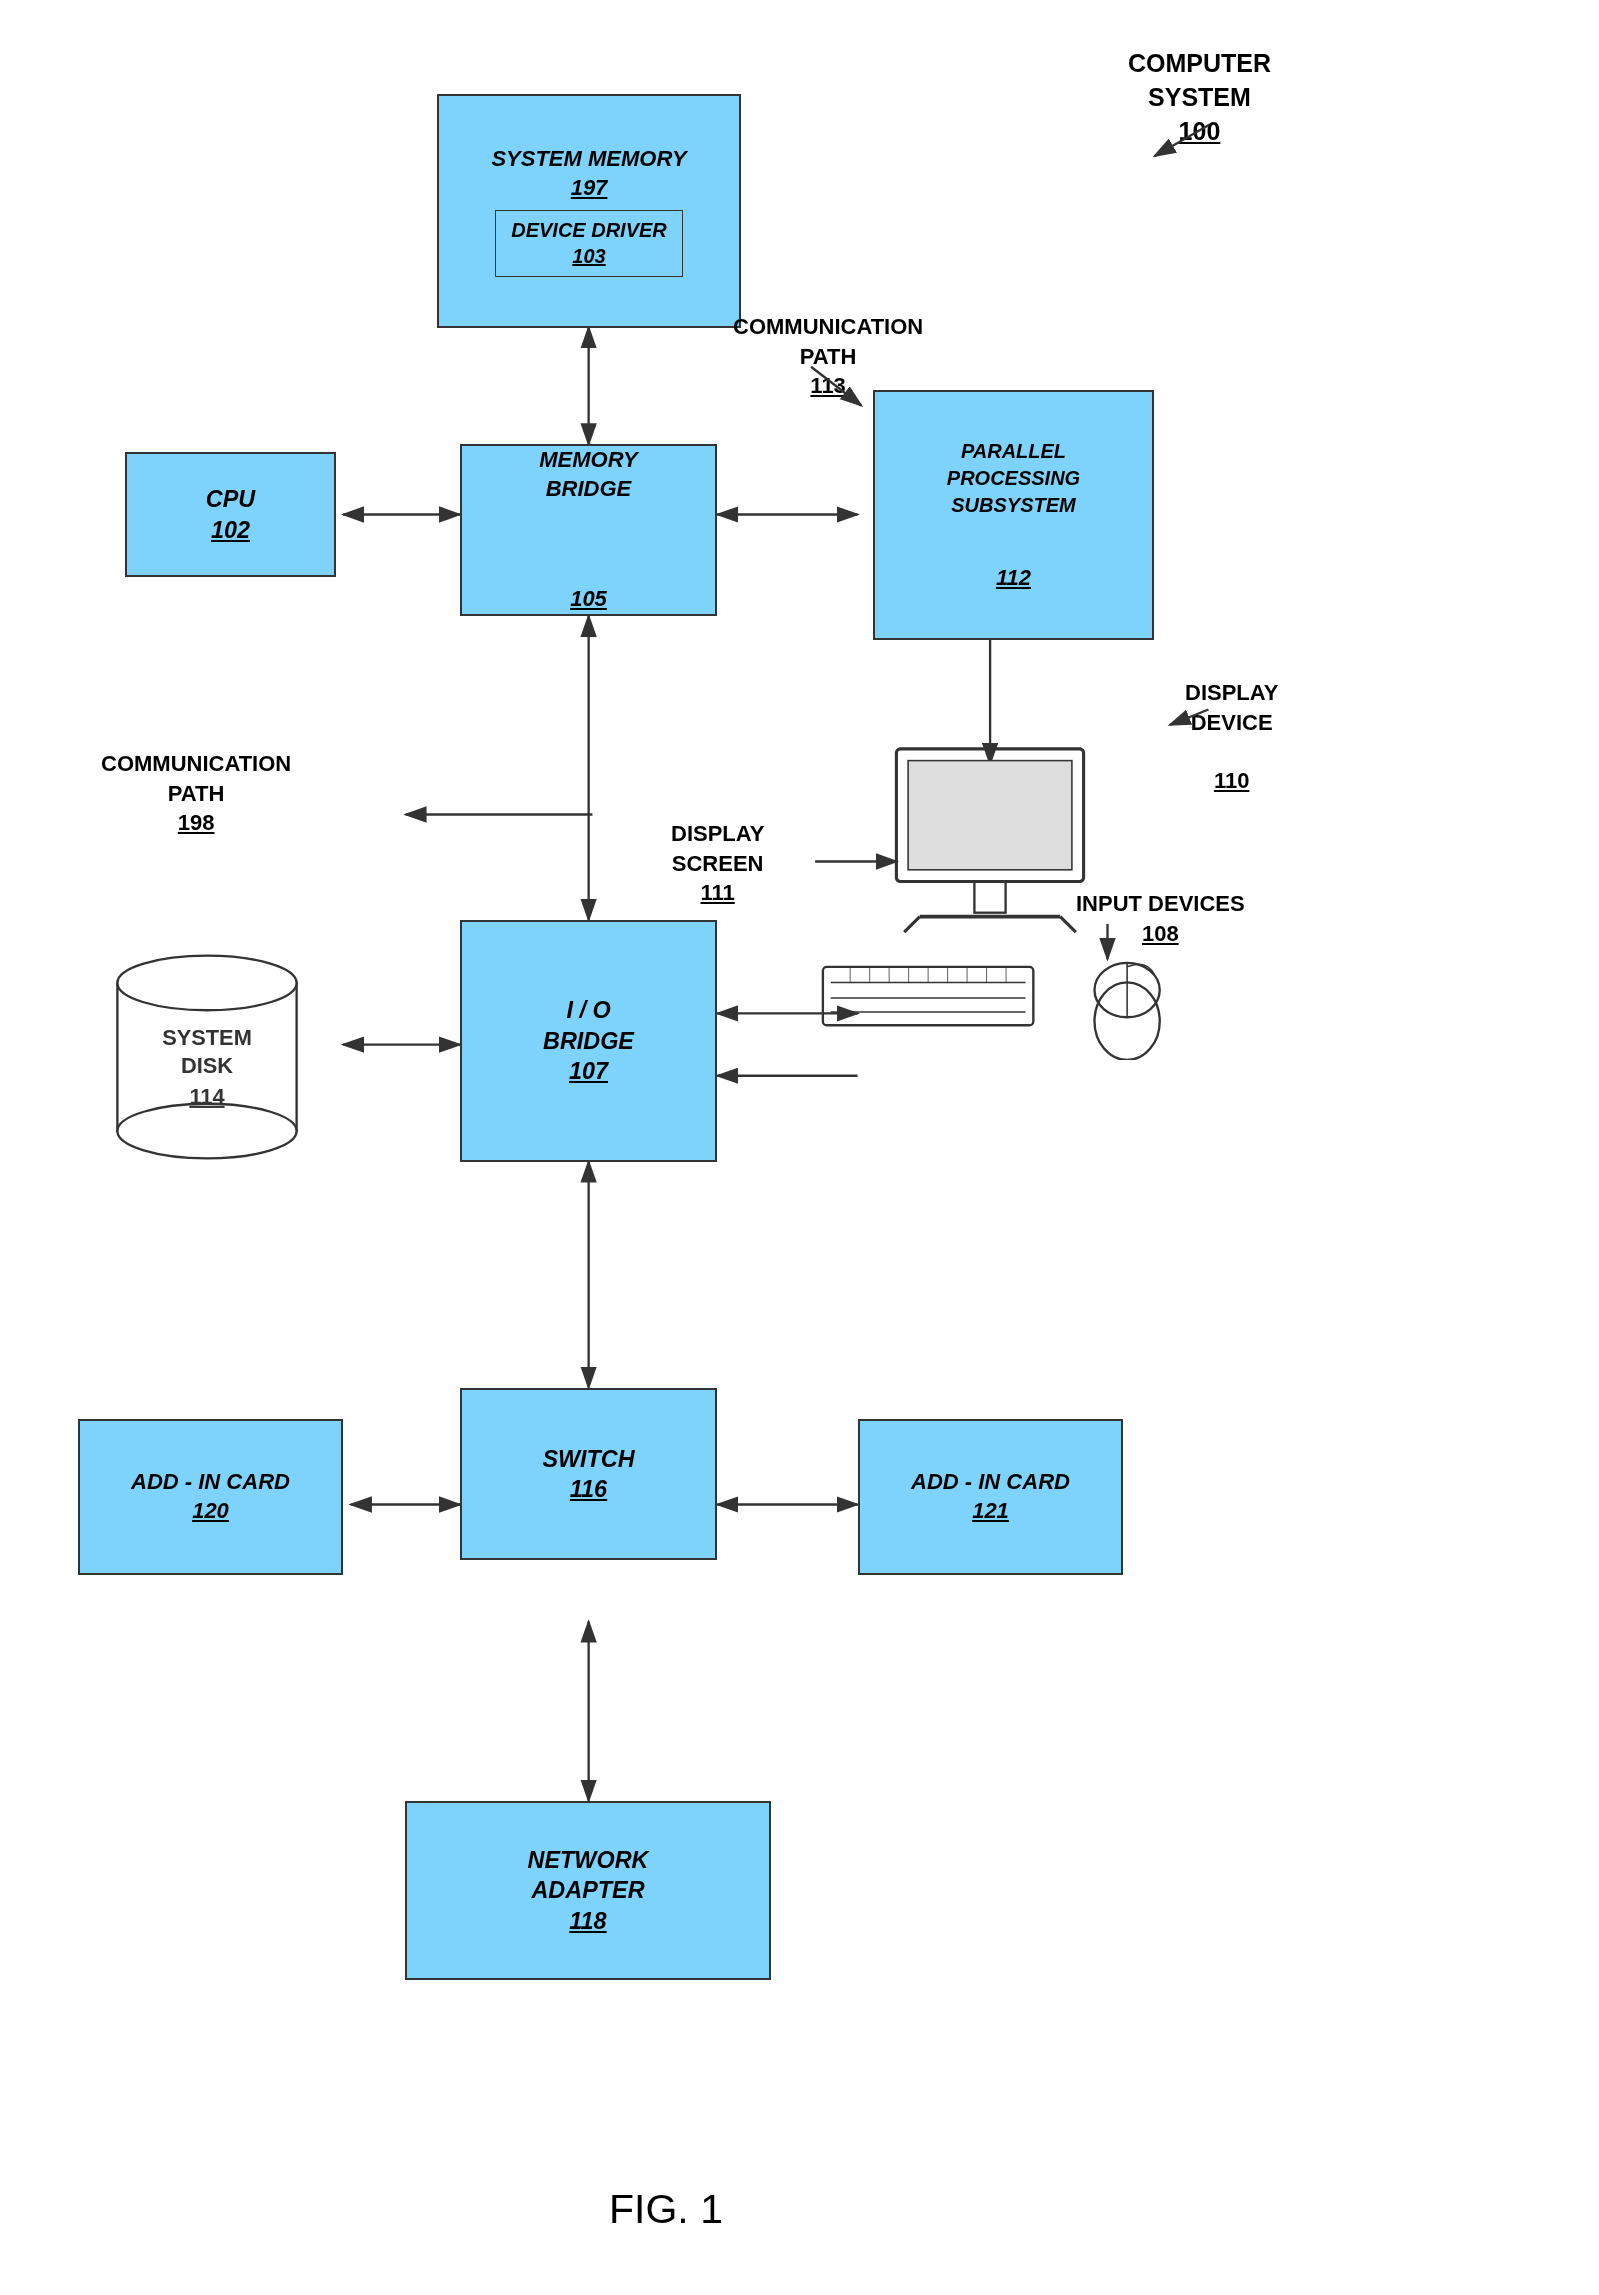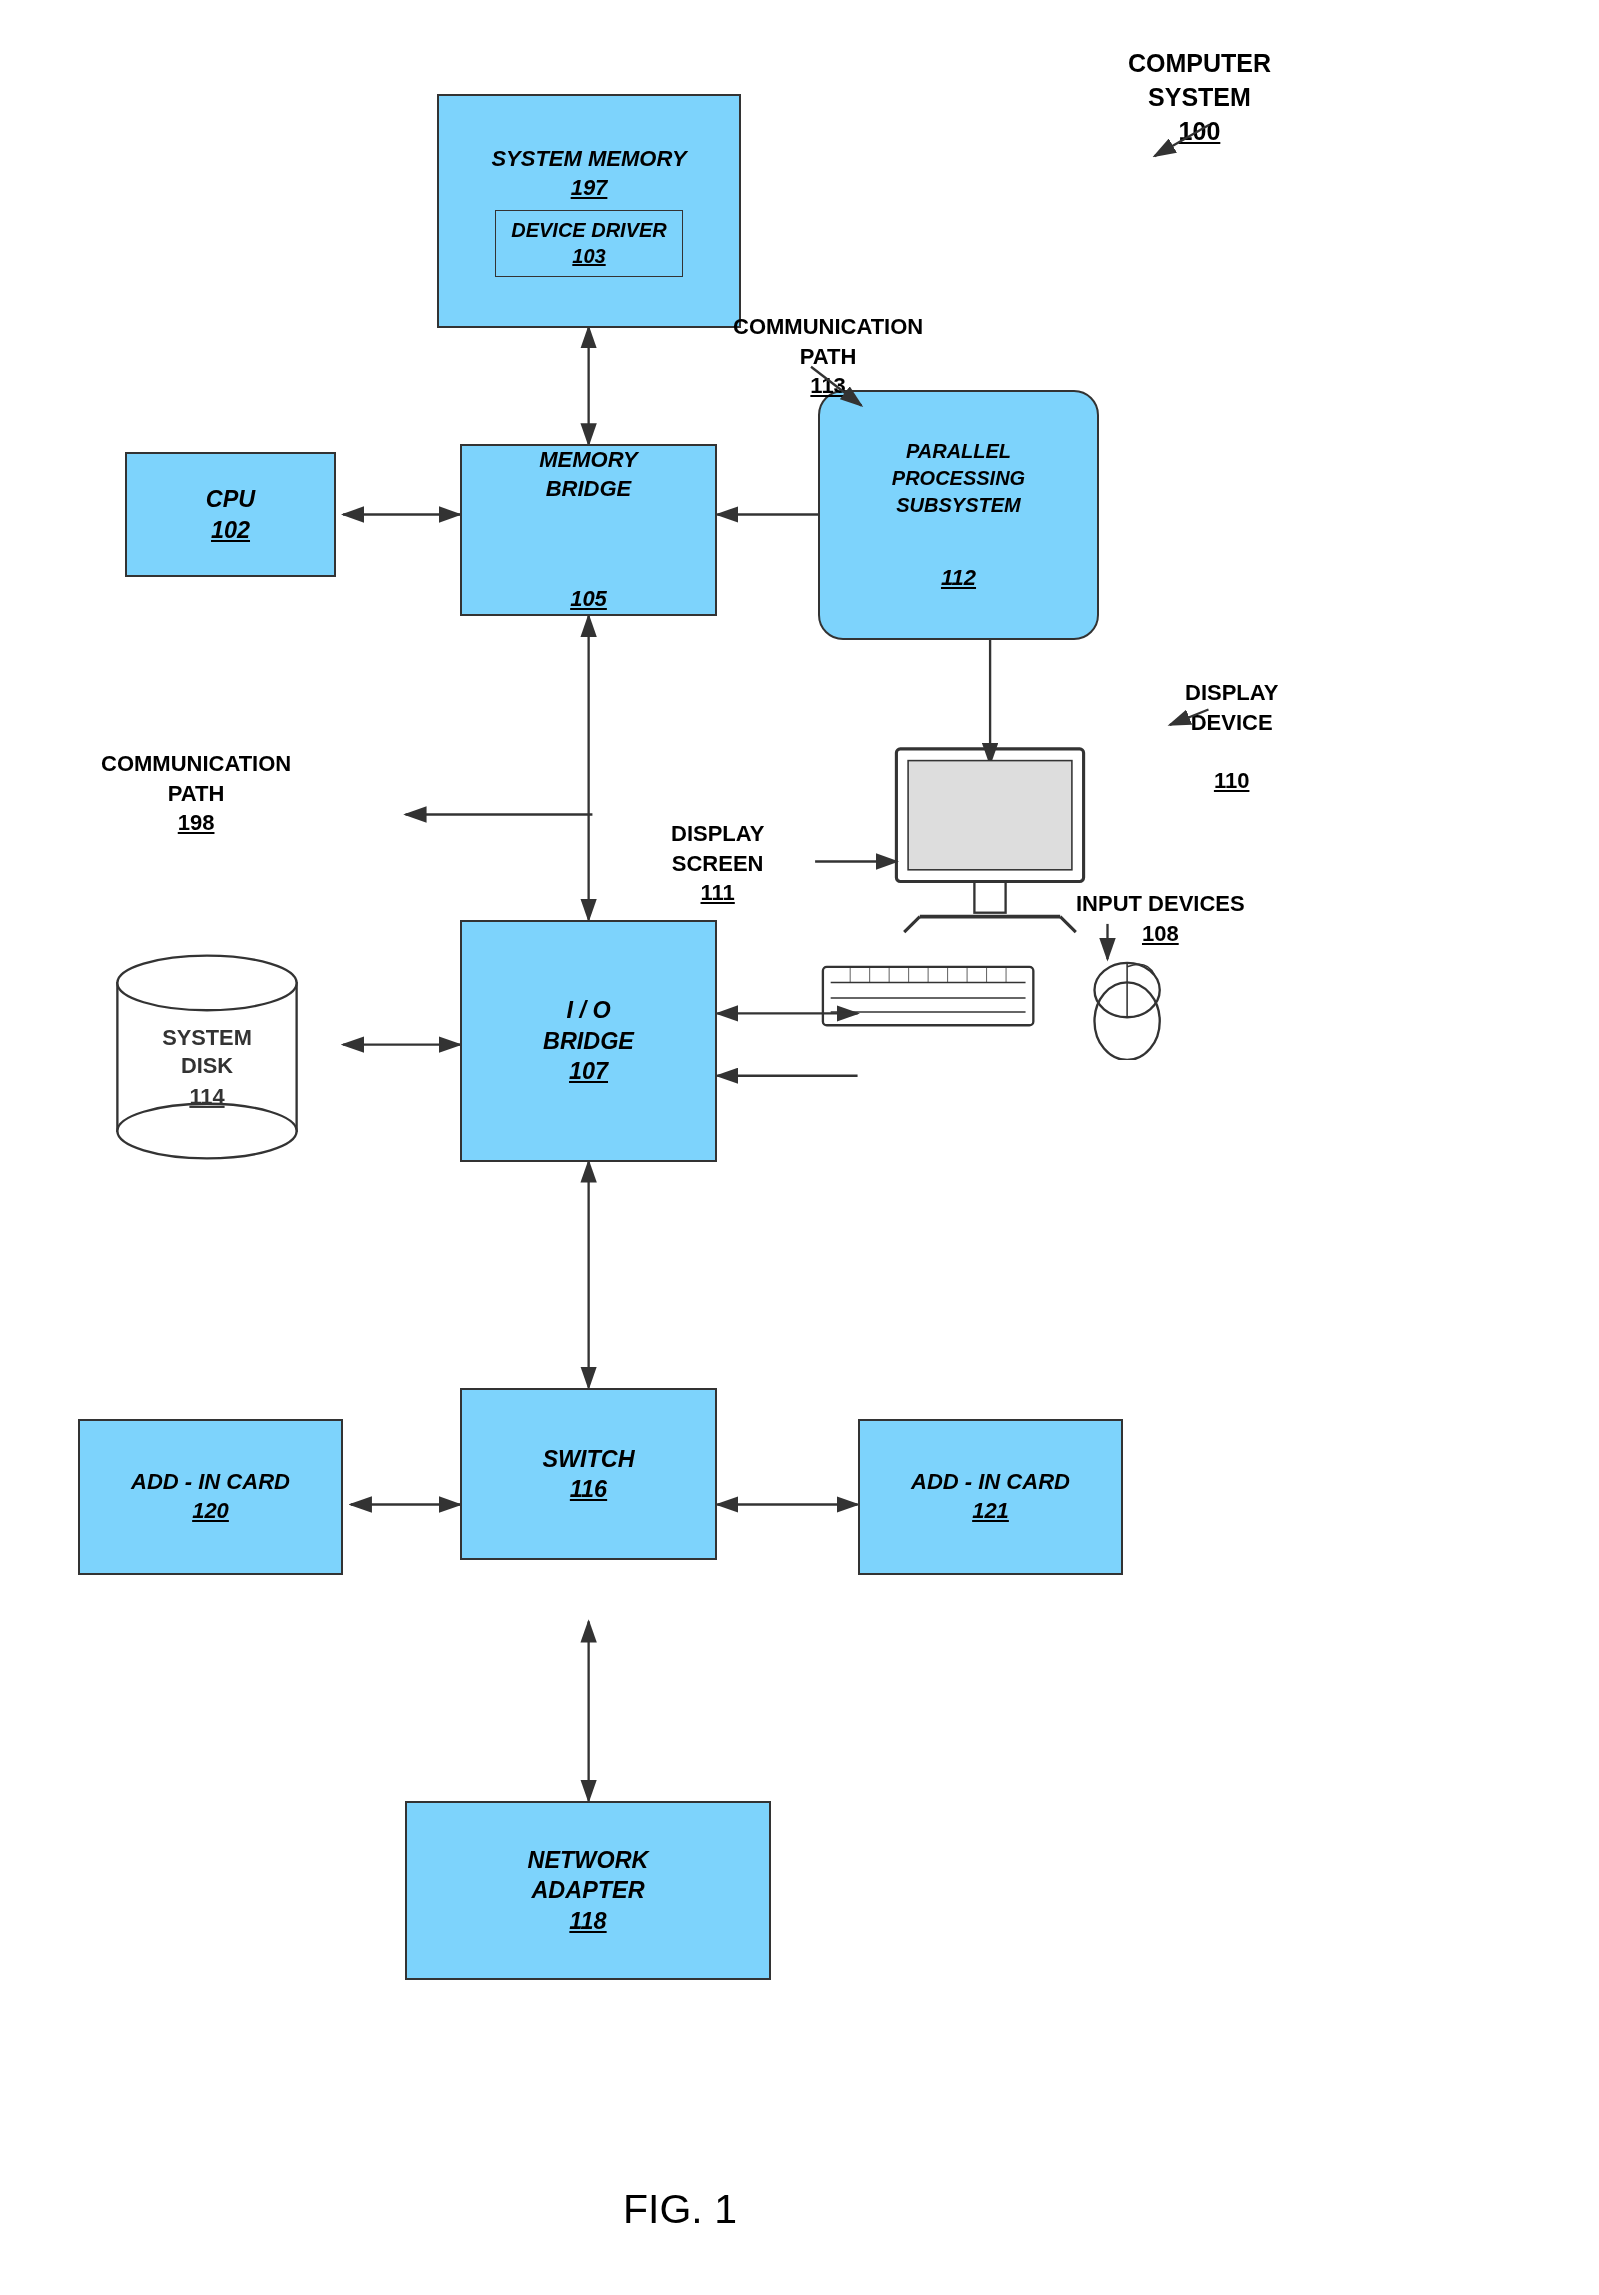--- a/index.html
+++ b/index.html
@@ -150,21 +150,21 @@
   <div class="box" style="left:125px; top:452px; width:211px; height:125px;">
     <div style="font-size:23.4px; font-weight:bold;">CPU</div>
     <div class="underline" style="font-size:23.4px; font-weight:bold;">102</div>
   </div>
 
   <div class="box" style="left:460px; top:444px; width:257px; height:172px;justify-content:space-between;">
     <div style="font-size:22px; font-weight:bold; line-height:1.3;">MEMORY<br>BRIDGE</div>
     <div class="underline" style="font-size:22px; font-weight:bold;">105</div>
   </div>
 
-  <div class="box" style="left:818px; top:390px; width:281px; height:250px;border-radius:25px;">
+  <div class="box" style="left:873px; top:390px; width:281px; height:250px;">
     <div style="font-size:20px; font-weight:bold; line-height:1.35;">PARALLEL<br>PROCESSING<br>SUBSYSTEM</div>
     <div class="underline" style="font-size:22px; font-weight:bold;margin-top:45px;">112</div>
   </div>
 
   <div class="label-block" style="left:733px; top:312px;">
     <div style="font-size:22px; font-weight:bold;">COMMUNICATION<br>PATH</div>
     <div class="underline" style="font-size:22px; font-weight:bold;">113</div>
   </div>
 
   <svg style="position:absolute;top:359px;left:733px;width:156px;height:62px;" viewBox="0 0 200 80" width="156" height="62">
@@ -305,16 +305,16 @@
   <div class="box" style="left:858px; top:1419px; width:265px; height:156px;">
     <div style="font-size:22px; font-weight:bold; line-height:1.3;">ADD - IN CARD</div>
     <div class="underline" style="font-size:22px; font-weight:bold;">121</div>
   </div>
 
   <div class="box" style="left:405px; top:1801px; width:366px; height:179px;">
     <div style="font-size:23.4px; font-weight:bold; line-height:1.3;">NETWORK<br>ADAPTER</div>
     <div class="underline" style="font-size:23.4px; font-weight:bold;">118</div>
   </div>
 
-  <div class="fig-caption" style="left:524px; bottom:62px; width:312px;">FIG. 1</div>
+  <div class="fig-caption" style="left:510px; bottom:62px; width:312px;">FIG. 1</div>
 
 </div>
 
 
 </body></html>

